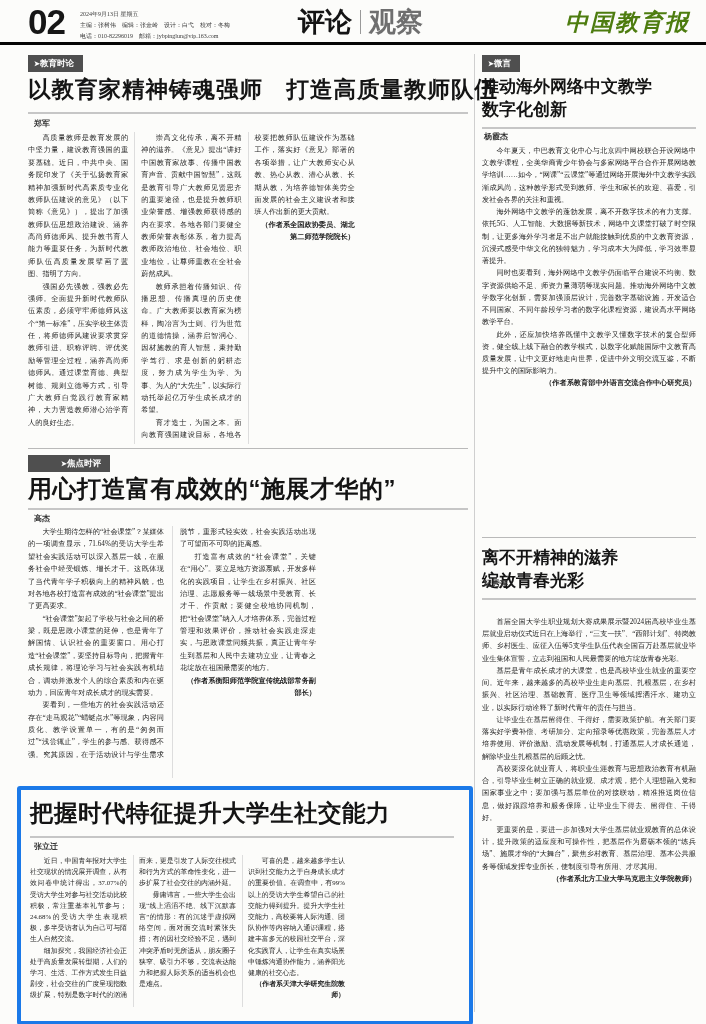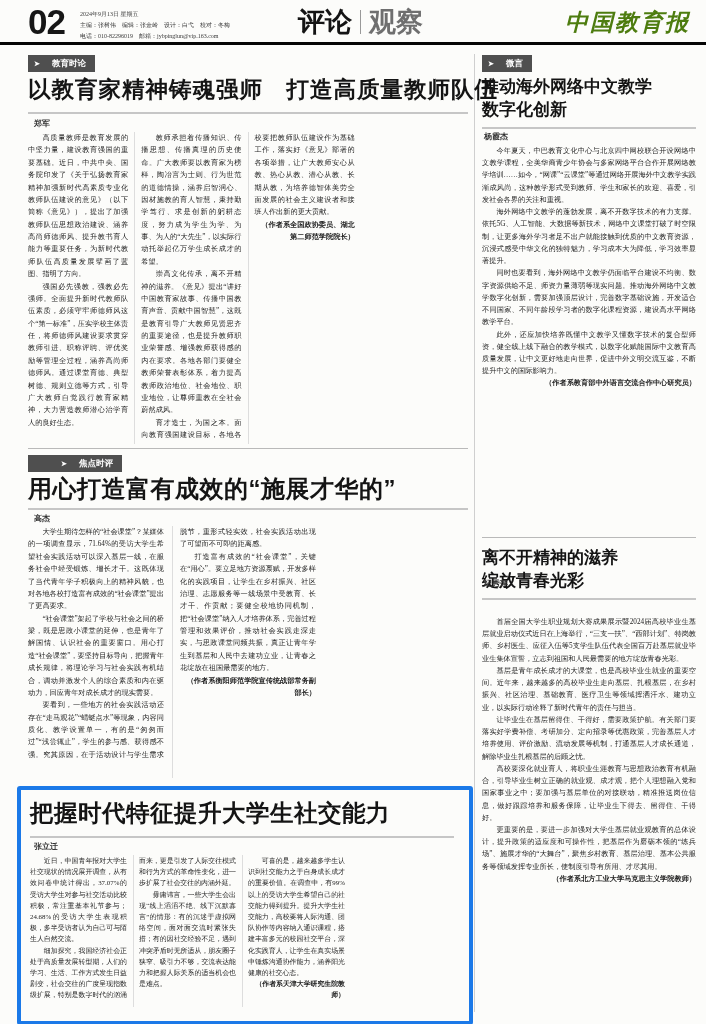--- a/index.html
+++ b/index.html
@@ -12,21 +12,21 @@
   .issue-info{position:absolute;left:80px;top:9px;width:210px;font-size:6px;line-height:1.8;color:#3a3a3a;}
   .section-head{position:absolute;left:298px;top:4px;font-family:"Liberation Sans",sans-serif;font-size:27px;color:#141414;}
   .section-head .primary{font-weight:bold;}
   .section-head .pipe{display:inline-block;width:1px;height:24px;background:#999;margin:0 8px;vertical-align:-3px;}
   .section-head .secondary{color:#6f6f6f;font-weight:bold;}
   .masthead{position:absolute;right:16px;top:7px;font-family:"Liberation Serif",serif;
             font-style:italic;font-weight:bold;font-size:23px;color:#4d7c0f;letter-spacing:2px;}
   .header-rule{position:absolute;left:0;top:42px;width:706px;height:3px;background:#050505;}
 
   
-  .tag{position:absolute;display:inline-flex;align-items:center;gap:12px;background:#4f4f4f;color:#fff;
+  .tag{position:absolute;display:inline-flex;align-items:center;gap:0;background:#4f4f4f;color:#fff;
        font-family:"Liberation Sans",sans-serif;font-weight:bold;font-size:8.5px;padding:2.5px 9px 2.5px 6px;}
   .tag .arrow{font-size:7px;line-height:1;}
   .art-title{position:absolute;font-family:"Liberation Sans",sans-serif;font-weight:bold;color:#141414;white-space:nowrap;}
   .title-rule{position:absolute;height:2px;background:#c6c6c6;}
   .author{position:absolute;font-family:"Liberation Sans",sans-serif;font-weight:bold;font-size:8px;color:#333;}
   .body{position:absolute;text-align:justify;overflow:hidden;column-fill:auto;color:#242424;}
   .para{margin:0;text-indent:2em;}
   .attribution{text-indent:0;text-align:right;font-weight:bold;}
   .hr{position:absolute;height:1px;background:#b9b9b9;}
   .v-rule{position:absolute;left:474px;top:54px;width:1px;height:958px;background:#cfcfcf;}
@@ -92,22 +92,22 @@
   <div class="tag tag-lead">
     <span class="arrow">➤</span>
     <span>教育时论</span>
   </div>
   <div class="art-title title-lead">以教育家精神铸魂强师　打造高质量教师队伍</div>
   <div class="title-rule rule-lead"></div>
   <div class="author author-lead">郑军</div>
   <div class="body body-lead">
       <p class="para">高质量教师是教育发展的中坚力量，建设教育强国的重要基础。近日，中共中央、国务院印发了《关于弘扬教育家精神加强新时代高素质专业化教师队伍建设的意见》（以下简称《意见》），提出了加强教师队伍思想政治建设、涵养高尚师德师风、提升教书育人能力等重要任务，为新时代教师队伍高质量发展擘画了蓝图、指明了方向。</p>
       <p class="para">强国必先强教，强教必先强师。全面提升新时代教师队伍素质，必须守牢师德师风这个“第一标准”，压实学校主体责任，将师德师风建设要求贯穿教师引进、职称评聘、评优奖励等管理全过程，涵养高尚师德师风。通过课堂育德、典型树德、规则立德等方式，引导广大教师自觉践行教育家精神，大力营造教师潜心治学育人的良好生态。</p>
+      <p class="para">崇高文化传承，离不开精神的滋养。《意见》提出“讲好中国教育家故事、传播中国教育声音、贡献中国智慧”，这既是教育引导广大教师见贤思齐的重要途径，也是提升教师职业荣誉感、增强教师获得感的内在要求。各地各部门要健全教师荣誉表彰体系，着力提高教师政治地位、社会地位、职业地位，让尊师重教在全社会蔚然成风。</p>
       <p class="para">教师承担着传播知识、传播思想、传播真理的历史使命。广大教师要以教育家为榜样，陶冶言为士则、行为世范的道德情操，涵养启智润心、因材施教的育人智慧，秉持勤学笃行、求是创新的躬耕态度，努力成为学生为学、为事、为人的“大先生”，以实际行动托举起亿万学生成长成才的希望。</p>
-      <p class="para">崇高文化传承，离不开精神的滋养。《意见》提出“讲好中国教育家故事、传播中国教育声音、贡献中国智慧”，这既是教育引导广大教师见贤思齐的重要途径，也是提升教师职业荣誉感、增强教师获得感的内在要求。各地各部门要健全教师荣誉表彰体系，着力提高教师政治地位、社会地位、职业地位，让尊师重教在全社会蔚然成风。</p>
       <p class="para">育才造士，为国之本。面向教育强国建设目标，各地各校要把教师队伍建设作为基础工作，落实好《意见》部署的各项举措，让广大教师安心从教、热心从教、潜心从教、长期从教，为培养德智体美劳全面发展的社会主义建设者和接班人作出新的更大贡献。</p>
       <p class="para attribution">（作者系全国政协委员、湖北第二师范学院院长）</p>
     </div>
 
   <div class="hr hr-focus"></div>
   <div class="tag tag-focus">
     <span class="arrow">➤</span>
     <span>焦点时评</span>
   </div>
   <div class="art-title title-focus">用心打造富有成效的“施展才华的”</div>

